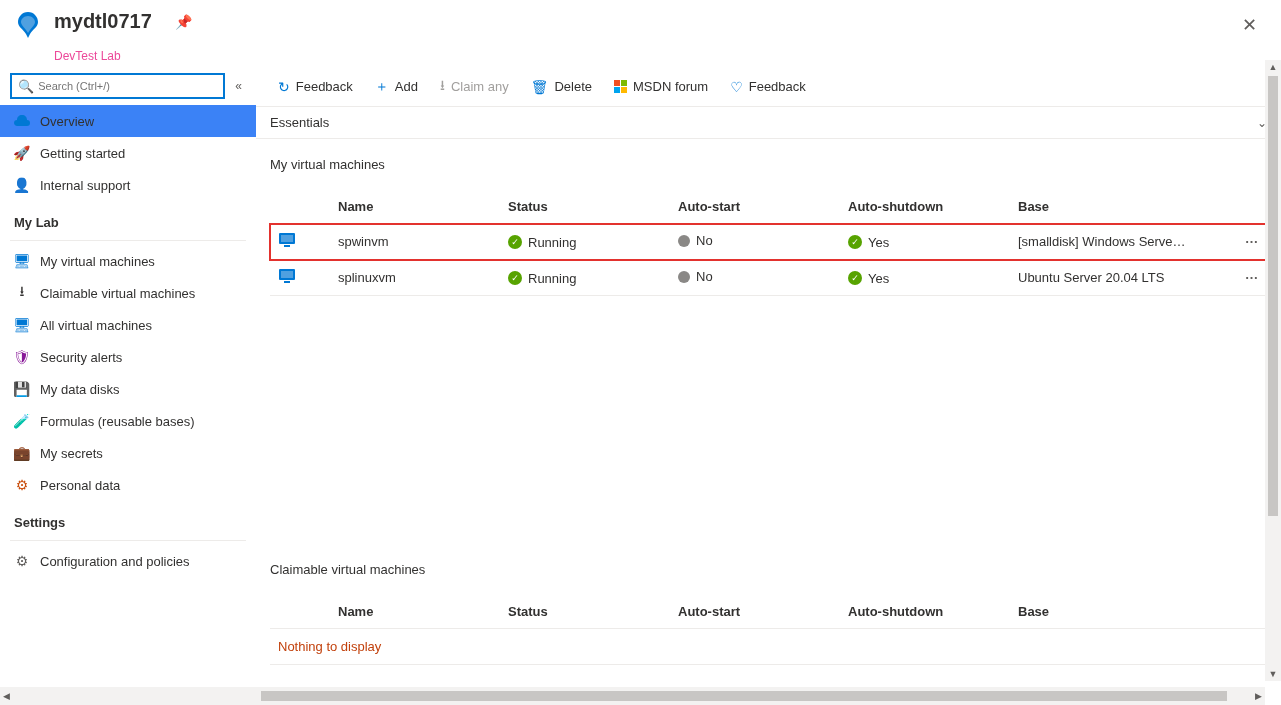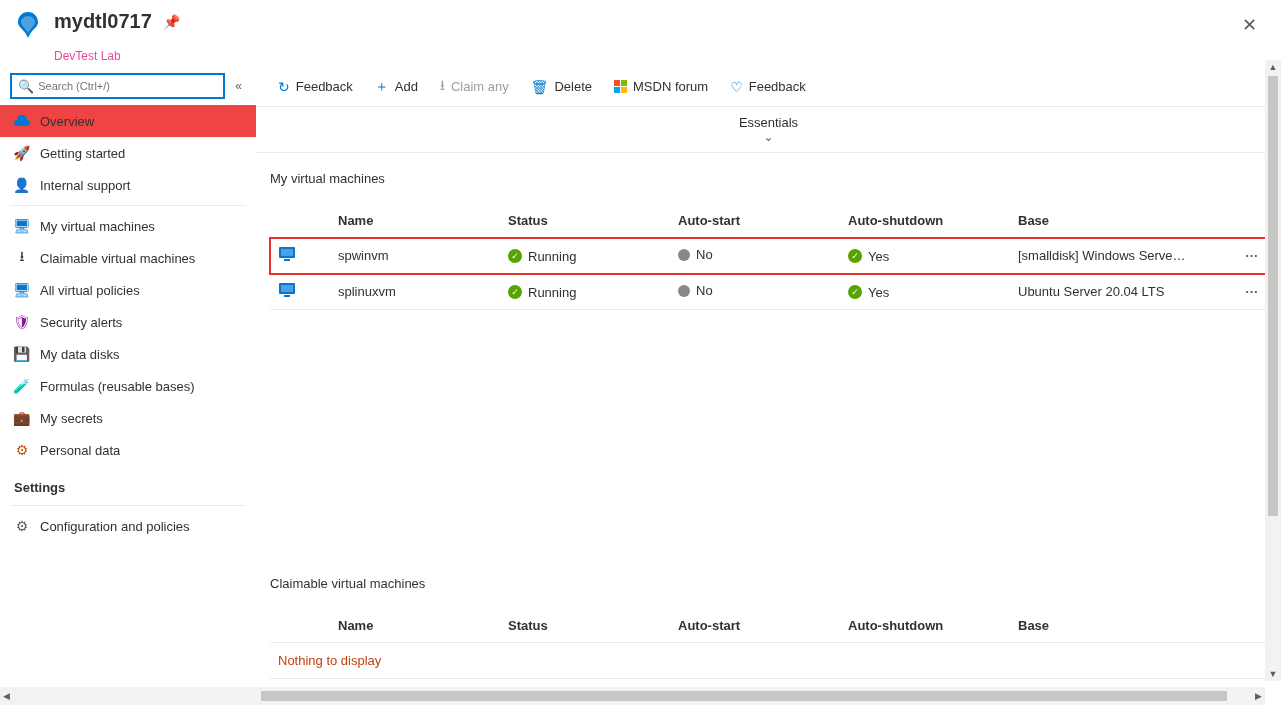--- a/index.html
+++ b/index.html
@@ -2,52 +2,52 @@
 <html><head>
 <meta charset="utf-8">
 <style>
 * { box-sizing: border-box; margin: 0; padding: 0; font-family: "Segoe UI", Arial, sans-serif; }
 body { background: #fff; color: #323130; font-size: 13px; width: 1281px; height: 705px; overflow: hidden; position: relative; }
 
 
 .header { display: flex; align-items: flex-start; padding: 10px 16px 4px 12px; }
 .header-icon { width: 32px; height: 32px; margin-right: 10px; }
 .header-text { flex: 1; }
-.header-title { font-size: 20px; font-weight: 600; color: #323130; display: flex; align-items: center; gap: 12px; }
+.header-title { font-size: 20px; font-weight: 600; color: #323130; display: flex; align-items: center; gap: 24px; }
 .header-sub { font-size: 12px; color: #ec4899; margin-top: 16px; }
 .pin-icon { font-size: 14px; color: #605e5c; cursor: pointer; }
 .close-btn { font-size: 18px; color: #605e5c; cursor: pointer; padding: 4px 8px; }
 
 
 .body { display: flex; height: calc(100% - 60px); }
 .sidebar { width: 256px; border-right: none; padding: 0; flex-shrink:0; }
 .main { flex: 1; padding: 0 0 0 0; overflow: hidden; position: relative; }
 
 
 .search-wrap { padding: 6px 10px; display:flex; align-items:center; gap:6px; }
 .search-box { flex:1; display:flex; align-items:center; border: 2px solid #0078d4; height: 26px; padding: 0 6px; }
 .search-box input { border:none; outline:none; flex:1; font-size:11px; color:#6d28d9; }
 .search-icon { color:#0078d4; font-size:13px; margin-right:4px; }
 .collapse-icon { color:#605e5c; cursor:pointer; font-size:12px; padding:4px; }
 
 
 .side-item { display:flex; align-items:center; height:32px; padding: 0 10px 0 14px; cursor:pointer; gap:10px; font-size:13px; color:#323130; }
-.side-item.active { background:#ef4444; }
+.side-item.active { background:#3b82f6; }
 .side-icon { width:16px; height:16px; display:flex; align-items:center; justify-content:center; font-size:14px; flex-shrink:0; }
 .side-section { font-size:13px; font-weight:600; color:#323130; padding: 14px 14px 6px 14px; }
 .side-hr { border:none; border-top:1px solid #edebe9; margin: 4px 10px; }
 
 
 .toolbar { display:flex; align-items:center; height:40px; padding: 0 12px; gap: 2px; border-bottom:1px solid #edebe9; }
 .tool-btn { display:flex; align-items:center; gap:6px; padding: 6px 10px; cursor:pointer; font-size:13px; color:#323130; border-radius:2px; }
 .tool-btn.disabled { color:#a19f9d; cursor:default; }
 .tool-icon { font-size:14px; }
 
 
-.essentials { display:flex; align-items:center; justify-content:space-between; padding: 8px 14px; border-bottom:1px solid #edebe9; cursor:pointer; font-size:13px;flex-direction:column; }
+.essentials { display:flex; align-items:center; justify-content:space-between; padding: 8px 14px; border-bottom:1px solid #edebe9; cursor:pointer; font-size:13px; }
 .essentials-chevron { font-size:12px; color:#605e5c; }
 
 
 .section-heading { padding: 18px 14px 10px 14px; font-size:13px; color:#323130; }
 
 
 .vm-table { width: calc(100% - 28px); margin: 8px 14px; border-collapse: collapse; }
 .vm-table th { text-align:left; font-weight:600; font-size:13px; padding: 9px 8px; border-bottom:1px solid #edebe9; color:#323130; }
 .vm-table td { text-align:left; font-size:13px; padding: 7px 8px; border-bottom:1px solid #edebe9; color:#323130; white-space:nowrap; overflow:hidden; text-overflow:ellipsis; }
 .vm-table th:first-child, .vm-table td:first-child { width:60px; }
@@ -120,33 +120,34 @@
     </div>
     <div class="side-item">
       <span class="side-icon" style="color:#0078d4">🚀</span>
       <span>Getting started</span>
     </div>
     <div class="side-item">
       <span class="side-icon" style="color:#0078d4">👤</span>
       <span>Internal support</span>
     </div>
 
+    <div class="side-section">My Lab</div>
     <hr class="side-hr">
 
     <div class="side-item">
       <span class="side-icon" style="color:#0078d4">🖥</span>
       <span>My virtual machines</span>
     </div>
     <div class="side-item">
       <span class="side-icon" style="color:#323130">⭳</span>
       <span>Claimable virtual machines</span>
     </div>
     <div class="side-item">
       <span class="side-icon" style="color:#0078d4">🖥</span>
-      <span>All virtual policies</span>
+      <span>All virtual machines</span>
     </div>
     <div class="side-item">
       <span class="side-icon" style="color:#881798">🛡</span>
       <span>Security alerts</span>
     </div>
     <div class="side-item">
       <span class="side-icon" style="color:#107c10">💾</span>
       <span>My data disks</span>
     </div>
     <div class="side-item">

